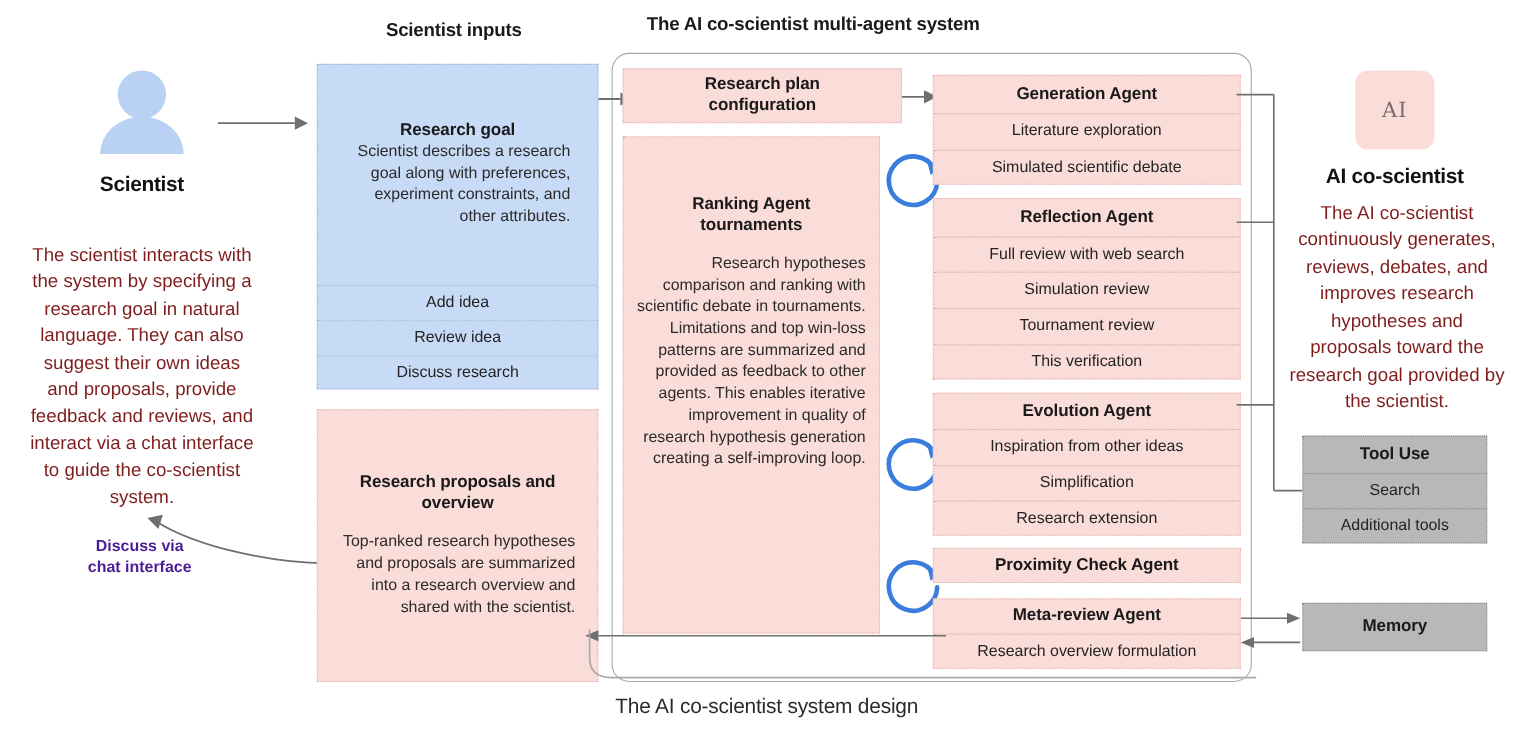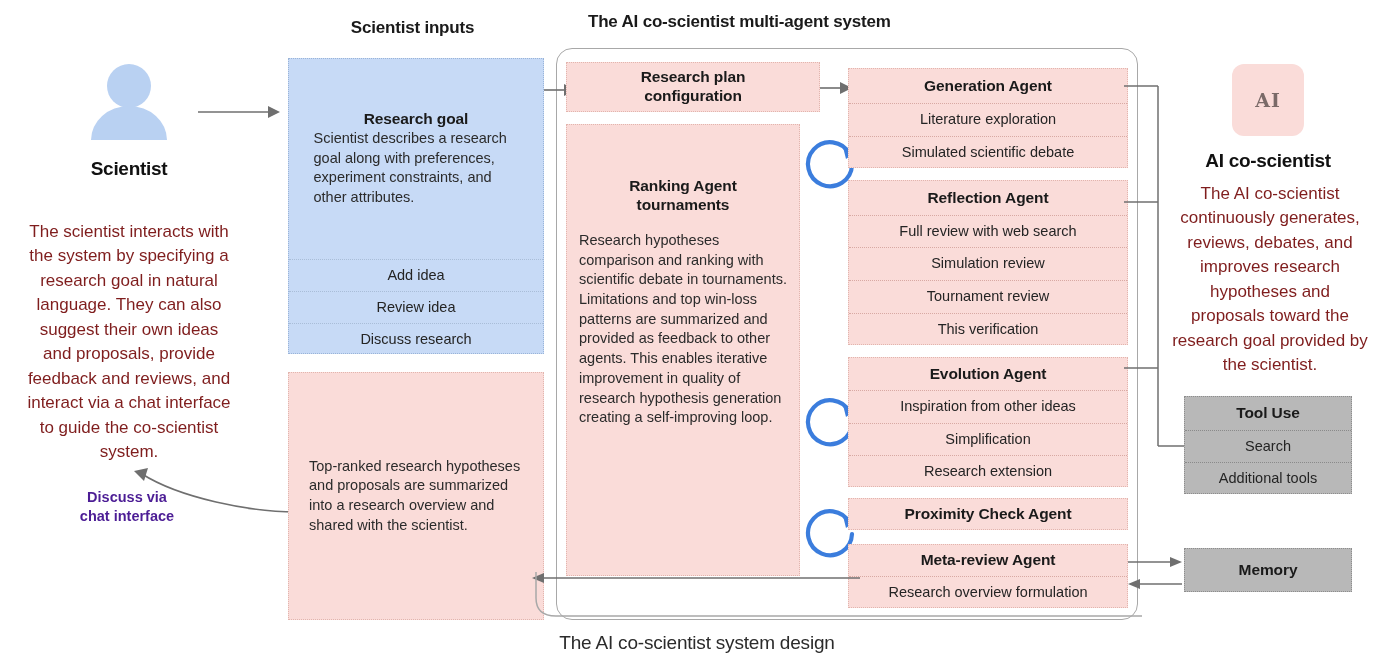--- a/index.html
+++ b/index.html
@@ -33,21 +33,21 @@
     font-weight: bold;
     color: #1a1a1a;
     text-align: center;
     line-height: 1.22;
     letter-spacing: -0.1px;
   }
   .box-body {
     font-size: 14.5px;
     font-weight: normal;
     color: #2b2b2b;
-    text-align: left;
+    text-align: right;
     line-height: 1.36;
   }
   .sub-row {
     font-size: 14.5px;
     color: #242424;
     text-align: center;
     line-height: 1.1;
   }
   .side-text {
     font-size: 17px;
@@ -125,21 +125,21 @@
 
   
   .ai-badge {
     background: #fadcd9;
     border-radius: 12px;
     display: flex;
     align-items: center;
     justify-content: center;
     font-family: "DejaVu Serif", serif;
     font-size: 19px;
-    font-weight: bold;
+    font-weight: normal;
     color: #7a6a68;
     letter-spacing: 1px;
   }
 
   svg { display: block; }
 </style>
 </head>
 <body>
 
 <div id="root">
@@ -174,20 +174,21 @@
     <div class="panel-pad" style="width:100%; height:200px;">
       <div class="box-title" style="">Research goal</div>
       <div class="box-body" style="width:205px;">Scientist describes a research goal along with preferences, experiment constraints, and other attributes.</div>
     </div>
     <div class="rowcell divider-row sub-row" style="width:100%; height:32px;">Add idea</div>
     <div class="rowcell divider-row sub-row" style="width:100%; height:32px;">Review idea</div>
     <div class="rowcell divider-row sub-row" style="width:100%; height:32px;">Discuss research</div>
   </div>
 
   <div class="abs panel-pink panel-pad" style="left:288px; top:372px; width:256px; height:248px;">
+    <div class="box-title" style="width:215px; margin-bottom:16px;">Research proposals and overview</div>
     <div class="box-body" style="width:214px;">Top-ranked research hypotheses and proposals are summarized into a research overview and shared with the scientist.</div>
   </div>
 
   <div class="abs system-frame" style="left:556px; top:48px; width:582px; height:572px;"></div>
 
   <svg class="abs" style="left:544px; top:78px;" width="34" height="24">
     <line x1="0" y1="12" x2="20" y2="12" stroke="#6f6f6f" stroke-width="1.6"></line>
     <path d="M20 6 L32 12 L20 18 Z" fill="#6f6f6f"></path>
   </svg>
 

